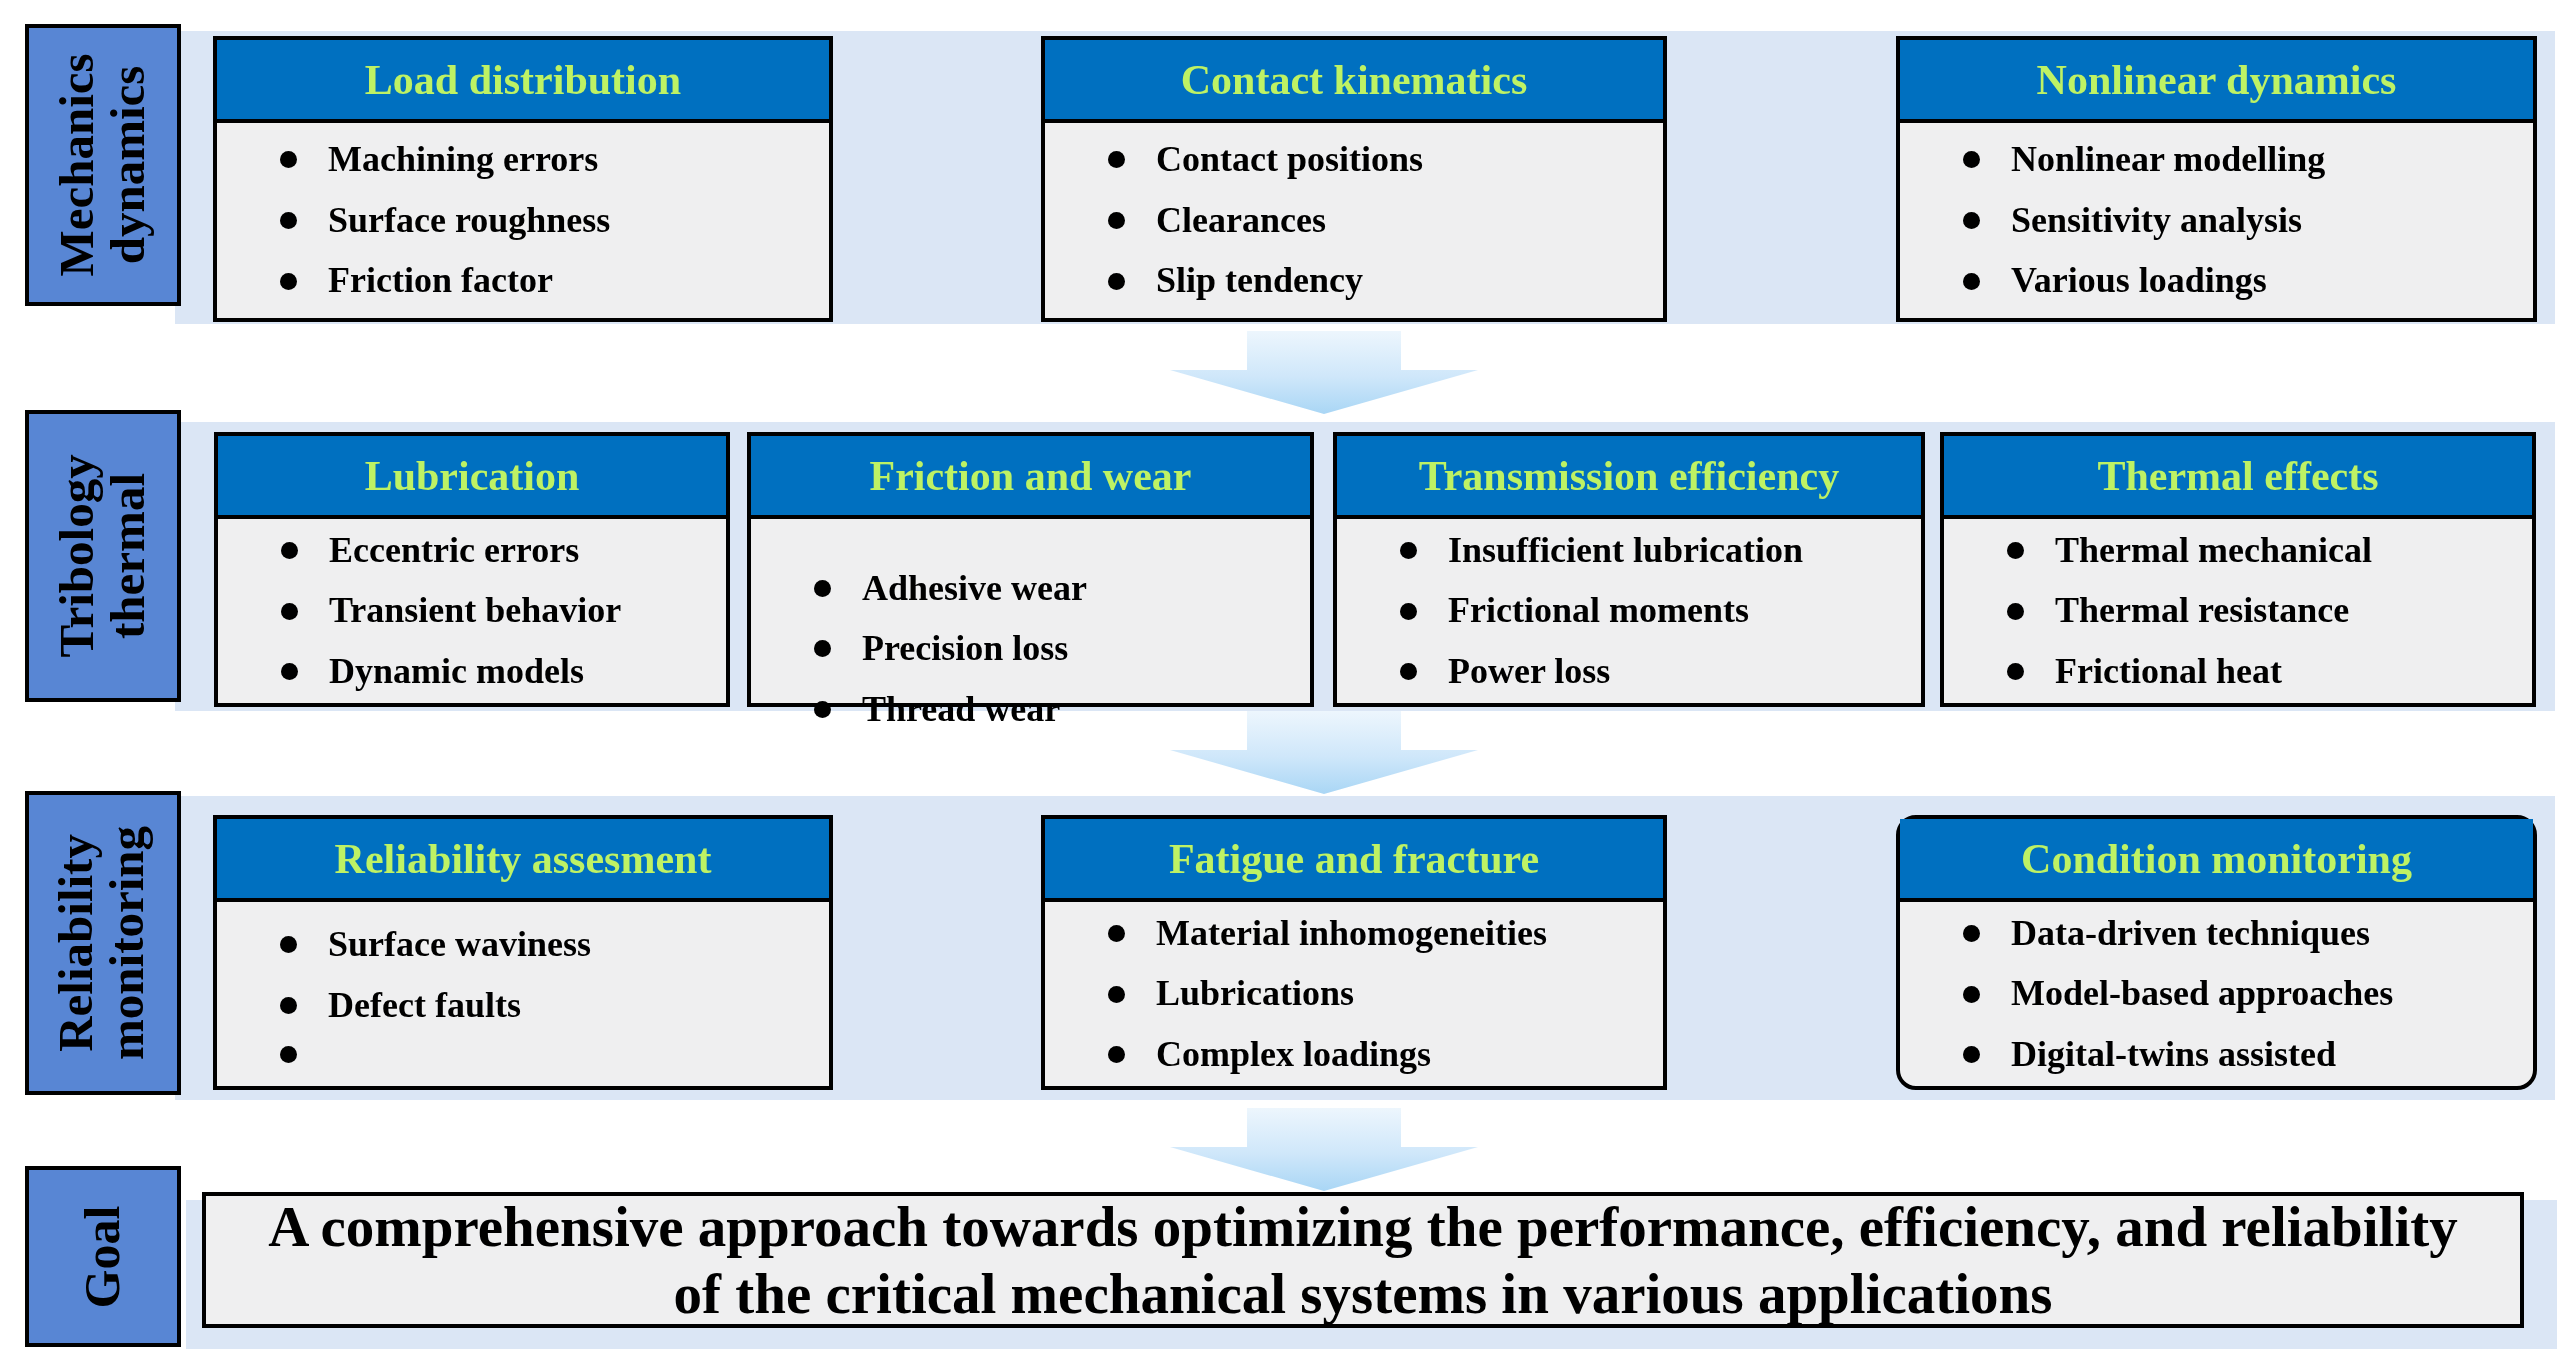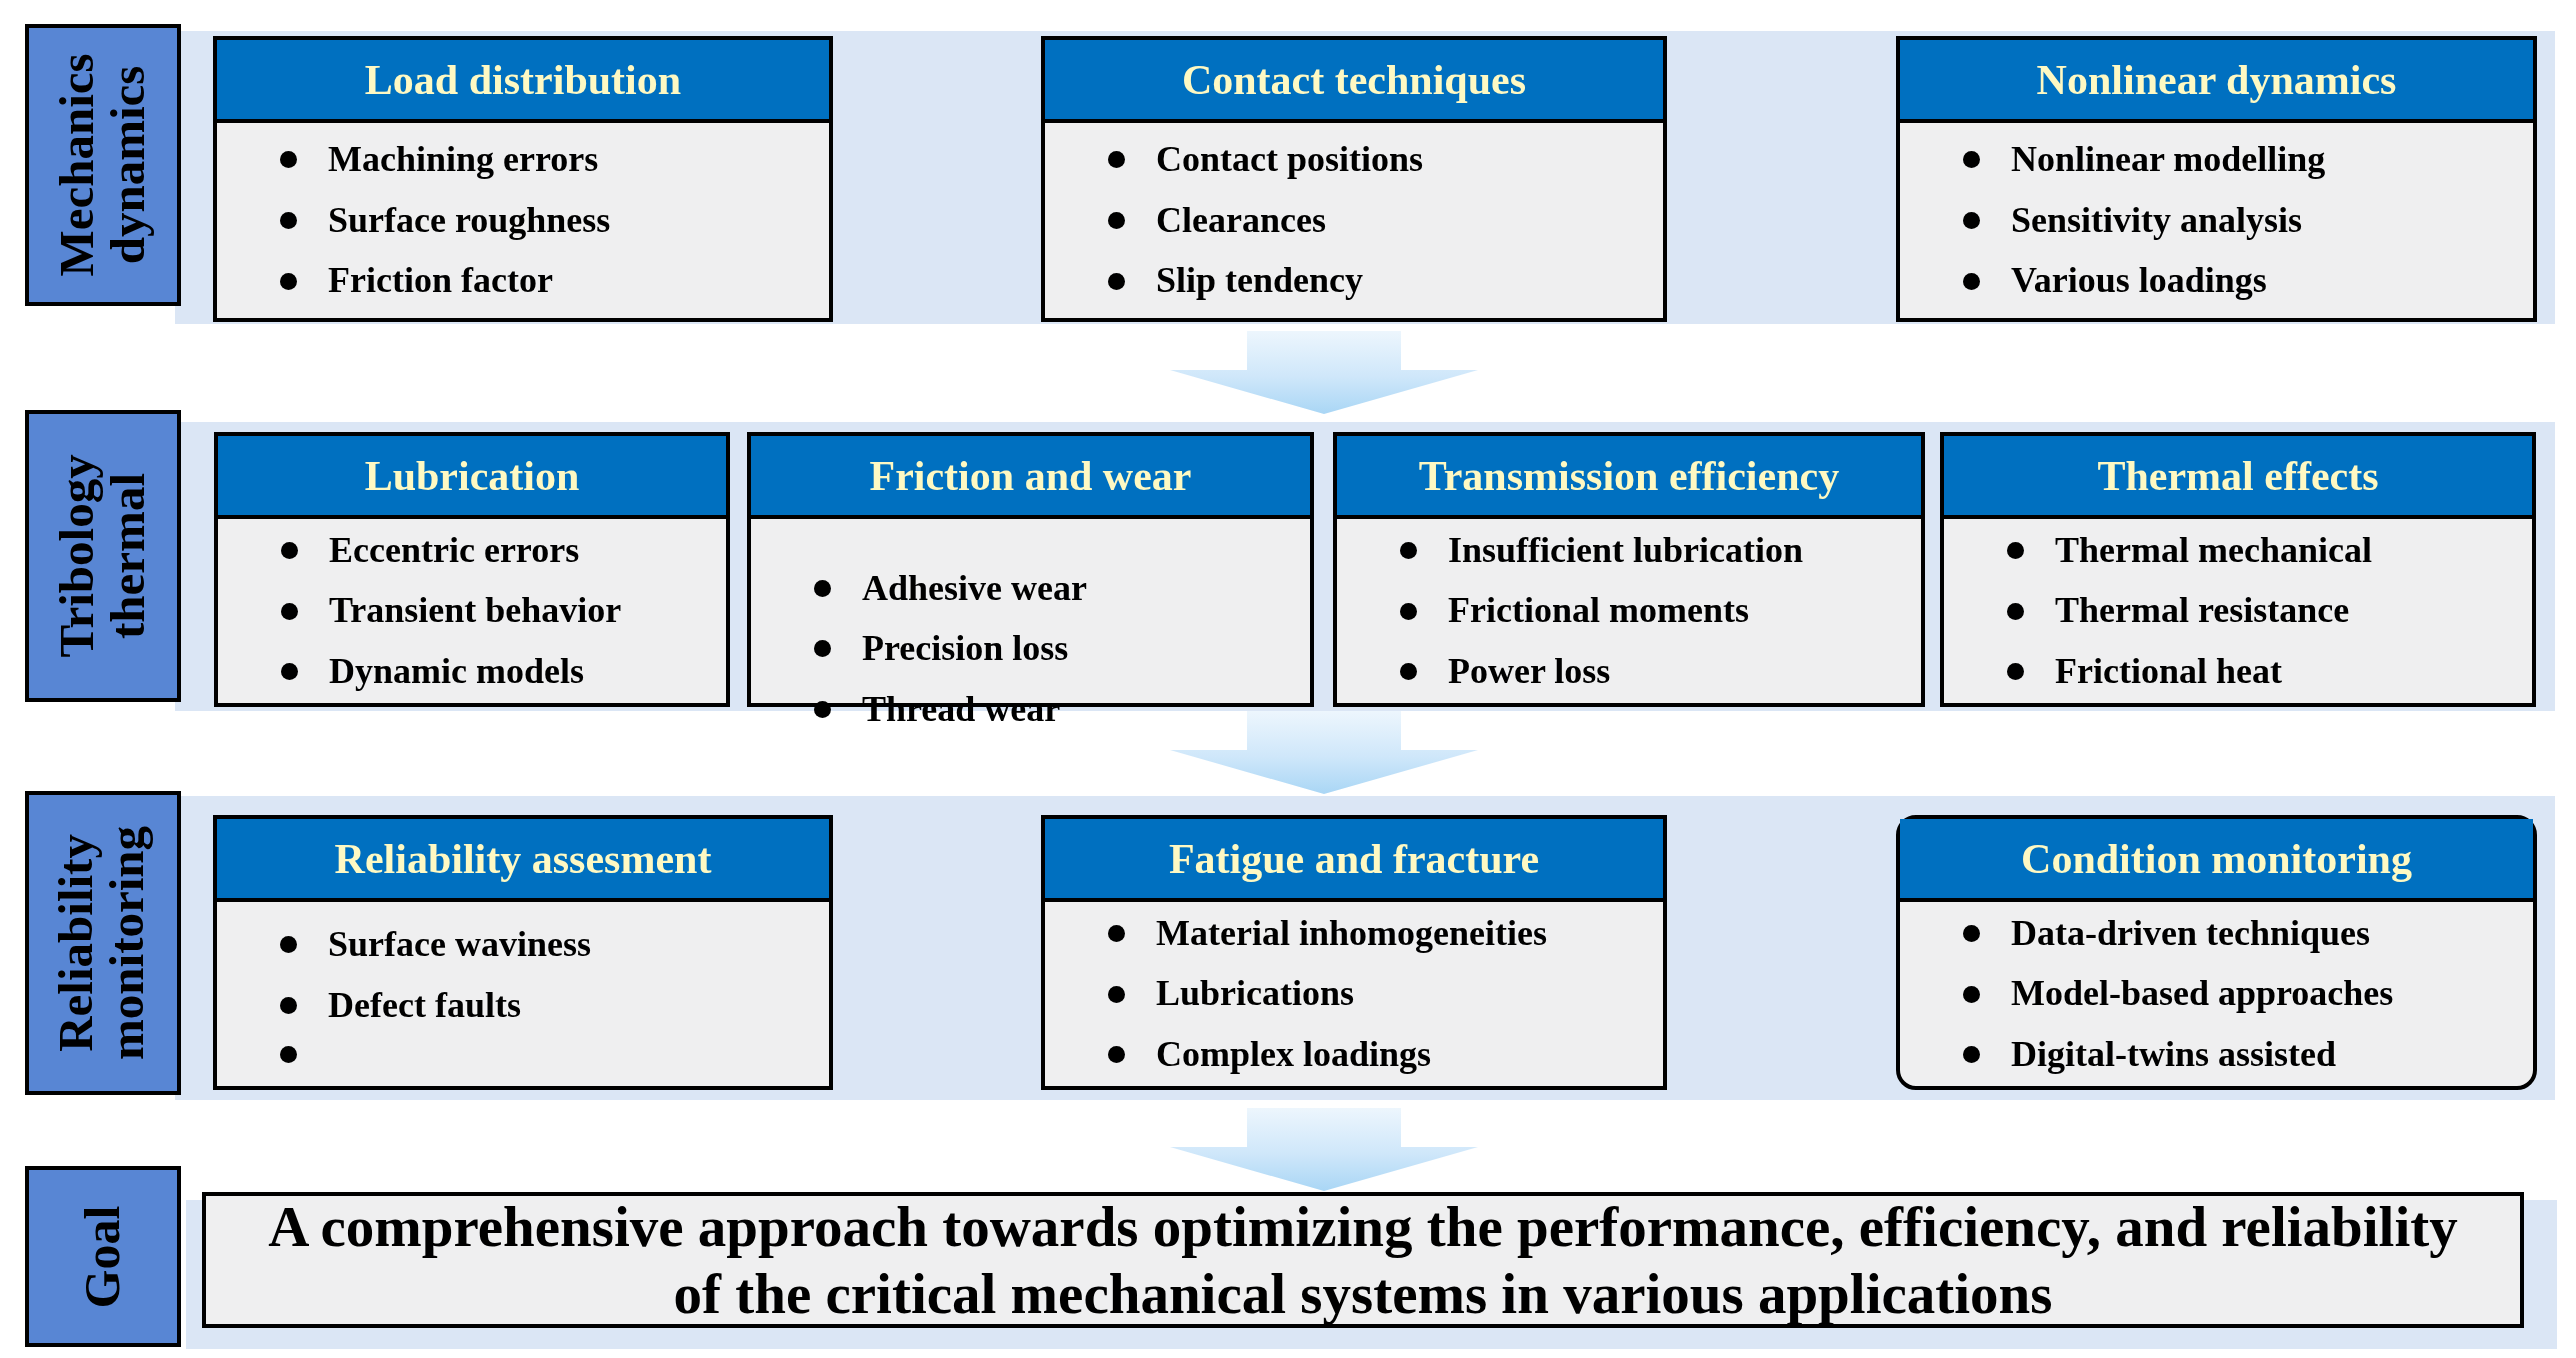--- a/index.html
+++ b/index.html
@@ -46,21 +46,21 @@
   .card.r1c2{left:1041px;width:626px;}
   .card.r1c3{left:1896px;width:641px;}
   .card.r2c1{left:214px;width:516px;}
   .card.r2c2{left:747px;width:567px;gap:44px;}
   .card.r2c3{left:1333px;width:592px;}
   .card.r2c4{left:1940px;width:596px;}
   .card.r3c1{left:213px;width:620px;}
   .card.r3c2{left:1041px;width:626px;}
   .card.r3c3{left:1896px;width:641px;border-radius:20px;}
   .card-header{
-    background:var(--header_blue);color:#fef9c3;height:79px;flex:none;
+    background:var(--header_blue);color:#bef264;height:79px;flex:none;
     border-bottom:4.9px solid var(--border_black);
     display:flex;align-items:center;justify-content:center;
     font-size:42px;text-align:center;
   }
   .card-body{
     flex:1;display:flex;flex-direction:column;justify-content:center;
     gap:21px;padding:5.6px 21px 5.6px 63px;box-sizing:border-box;
   }
   .bullet{display:flex;align-items:center;font-size:36px;line-height:1.1;}
   .dot{flex:none;width:17px;height:17px;border-radius:50%;background:#000;margin-right:31px;}
@@ -127,21 +127,21 @@
             <span class="dot"></span>
             <span>Surface roughness</span>
           </div>
         <div class="bullet">
             <span class="dot"></span>
             <span>Friction factor</span>
           </div>
       </div>
     </div>
     <div class="card r1c2">
-      <div class="card-header">Contact techniques</div>
+      <div class="card-header">Contact kinematics</div>
       <div class="card-body">
         <div class="bullet">
             <span class="dot"></span>
             <span>Contact positions</span>
           </div>
         <div class="bullet">
             <span class="dot"></span>
             <span>Clearances</span>
           </div>
         <div class="bullet">

